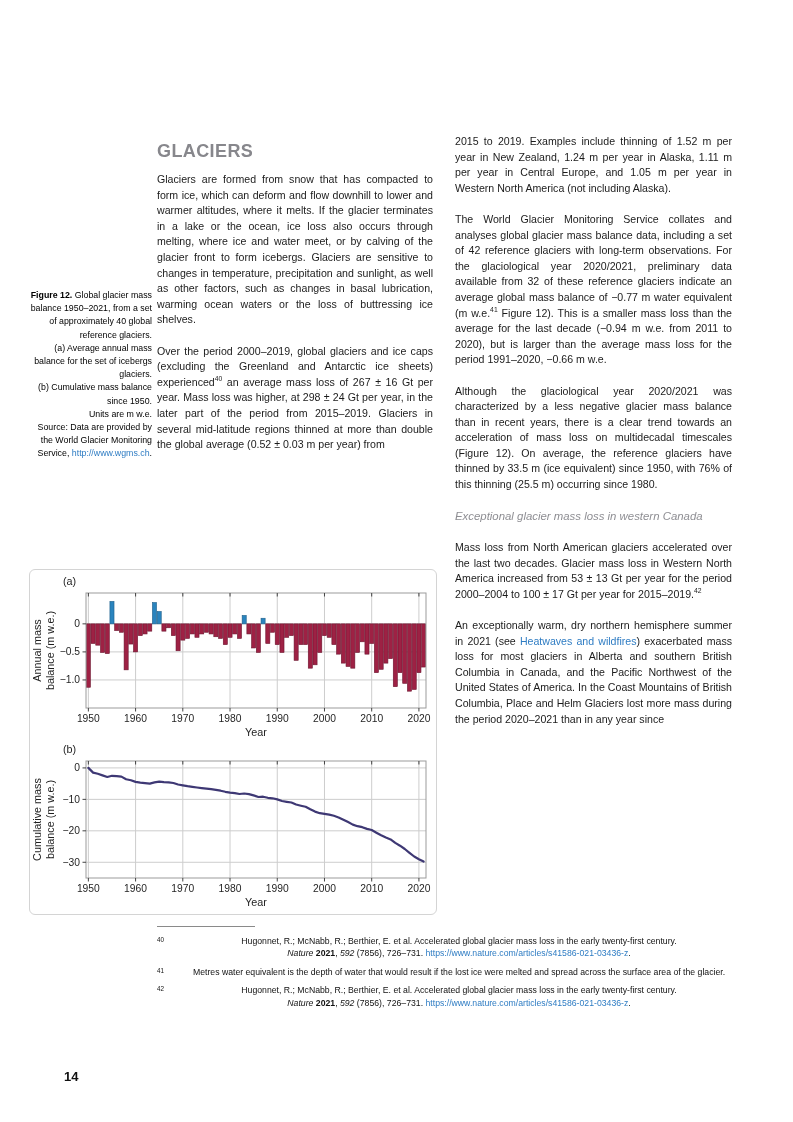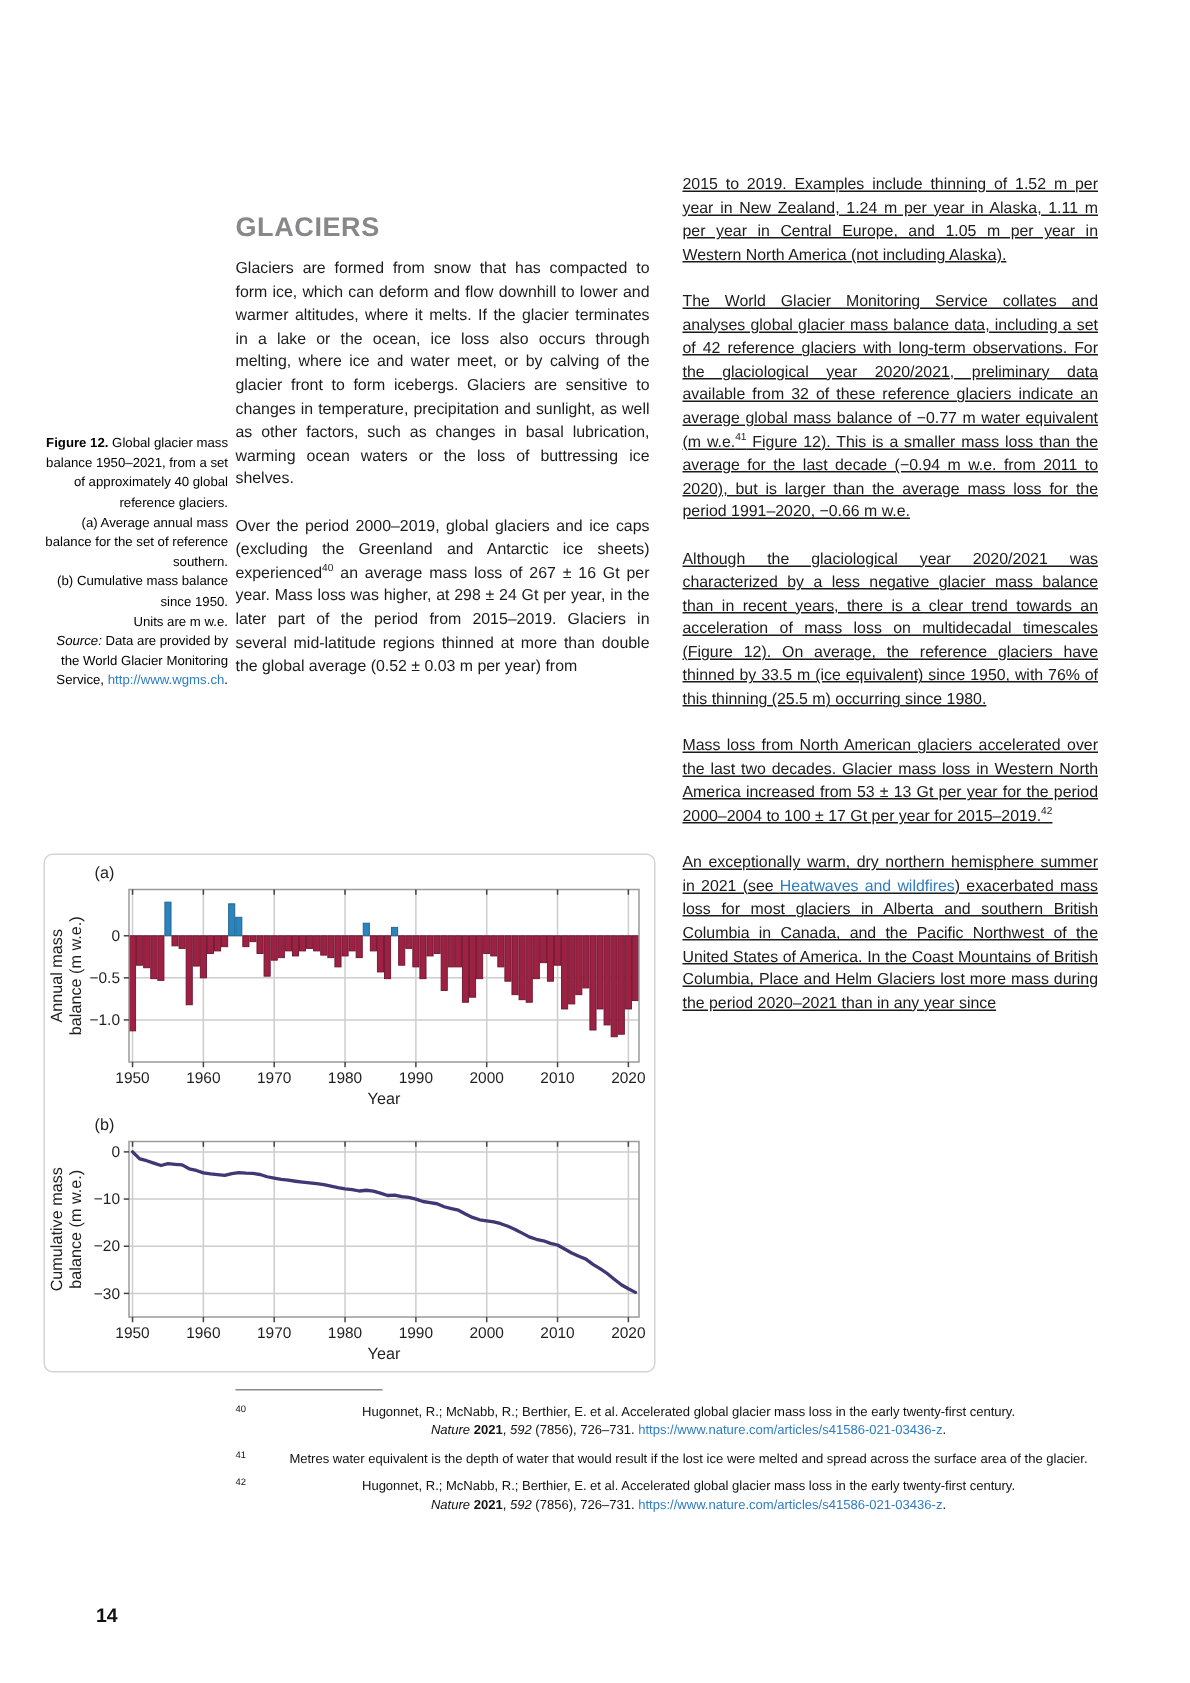--- a/index.html
+++ b/index.html
@@ -5,31 +5,31 @@
   html,body{margin:0;padding:0;background:#ffffff;}
   body{width:793px;height:1122px;font-family:"Liberation Sans",sans-serif;}
   .page{position:relative;width:793px;height:1122px;background:#ffffff;overflow:hidden;}
 
   .heading{position:absolute;left:157px;top:141px;margin:0;font-size:18px;font-weight:bold;
            letter-spacing:.4px;color:#87878c;}
 
   .col{position:absolute;font-size:10.6px;line-height:15.6px;color:#1b1b1b;text-align:justify;}
   .col p{margin:0 0 15.6px 0;}
   .col1{left:157px;top:172px;width:276px;}
-  .col2{left:455px;top:116px;width:277px;text-decoration:underline;}
+  .col2{left:455px;top:134px;width:277px;}
 
   .subheading{margin:16px 0 16px 0;font-size:11.4px;font-weight:normal;font-style:italic;
               color:#8e8e93;line-height:15.4px;text-align:left;}
 
   sup.sup{font-size:6.8px;vertical-align:super;line-height:0;}
 
   .margin-caption{position:absolute;left:28px;top:289px;width:124px;font-size:8.8px;
                   line-height:13.2px;color:#000;text-align:right;}
   .cap-bold{font-weight:bold;}
-  .cap-italic{font-style:italic;}
+  .cap-italic{}
 
   .link{color:#2e7cc3;text-decoration:none;cursor:pointer;}
 
   .figure-box{position:absolute;left:29px;top:569px;width:408px;height:346px;box-sizing:border-box;
               border:1px solid #d4d4d4;border-radius:6px;background:#fff;}
   #fig-svg{display:block;}
   #fig-svg text{fill:#1f1f1f;}
 
   .fn-rule{position:absolute;left:157px;top:926px;width:98px;border-top:1.4px solid #8a8a8a;}
   .footnotes{position:absolute;left:157px;top:935px;width:590px;font-size:8.7px;line-height:12.4px;color:#111;text-align:center;}
@@ -42,36 +42,37 @@
 </style>
 </head>
 <body>
 
 <div class="page">
 
   <h2 class="heading">GLACIERS</h2>
 
   <div class="margin-caption">
     <div><span class="cap-bold">Figure 12.</span><span> Global glacier mass balance 1950–2021, from a set of approximately 40 global reference glaciers.</span></div>
-    <div>(a) Average annual mass balance for the set of reference southern.</div>
+    <div>(a) Average annual mass balance for the set of icebergs glaciers.</div>
     <div>(b) Cumulative mass balance since 1950.</div>
     <div>Units are m w.e.</div>
     <div><span class="cap-italic">Source:</span><span> Data are provided by the World Glacier Monitoring Service,</span>
       <a class="link">http://www.wgms.ch</a><span>.</span></div>
   </div>
 
   <div class="col col1">
     <p>Glaciers are formed from snow that has compacted to form ice, which can deform and flow downhill to lower and warmer altitudes, where it melts. If the glacier terminates in a lake or the ocean, ice loss also occurs through melting, where ice and water meet, or by calving of the glacier front to form icebergs. Glaciers are sensitive to changes in temperature, precipitation and sunlight, as well as other factors, such as changes in basal lubrication, warming ocean waters or the loss of buttressing ice shelves.</p>
     <p><span>Over the period 2000–2019, global glaciers and ice caps (excluding the Greenland and Antarctic ice sheets) experienced</span><sup class="sup">40</sup><span> an average mass loss of 267 ± 16 Gt per year. Mass loss was higher, at 298 ± 24 Gt per year, in the later part of the period from 2015–2019. Glaciers in several mid-latitude regions thinned at more than double the global average (0.52 ± 0.03 m per year) from</span></p>
   </div>
 
   <div class="col col2">
     <p>2015 to 2019. Examples include thinning of 1.52 m per year in New Zealand, 1.24 m per year in Alaska, 1.11 m per year in Central Europe, and 1.05 m per year in Western North America (not including Alaska).</p>
     <p><span>The World Glacier Monitoring Service collates and analyses global glacier mass balance data, including a set of 42 reference glaciers with long-term observations. For the glaciological year 2020/2021, preliminary data available from 32 of these reference glaciers indicate an average global mass balance of −0.77 m water equivalent (m w.e.</span><sup class="sup">41</sup><span> Figure 12). This is a smaller mass loss than the average for the last decade (−0.94 m w.e. from 2011 to 2020), but is larger than the average mass loss for the period 1991–2020, −0.66 m w.e.</span></p>
     <p>Although the glaciological year 2020/2021 was characterized by a less negative glacier mass balance than in recent years, there is a clear trend towards an acceleration of mass loss on multidecadal timescales (Figure 12). On average, the reference glaciers have thinned by 33.5 m (ice equivalent) since 1950, with 76% of this thinning (25.5 m) occurring since 1980.</p>
+    <h3 class="subheading">Exceptional glacier mass loss in western Canada</h3>
     <p><span>Mass loss from North American glaciers accelerated over the last two decades. Glacier mass loss in Western North America increased from 53 ± 13 Gt per year for the period 2000–2004 to 100 ± 17 Gt per year for 2015–2019.</span><sup class="sup">42</sup></p>
     <p><span>An exceptionally warm, dry northern hemisphere summer in 2021 (see </span><a class="link">Heatwaves and wildfires</a><span>) exacerbated mass loss for most glaciers in Alberta and southern British Columbia in Canada, and the Pacific Northwest of the United States of America. In the Coast Mountains of British Columbia, Place and Helm Glaciers lost more mass during the period 2020–2021 than in any year since</span></p>
   </div>
 
   <div class="figure-box">
     <svg id="fig-svg" width="406" height="344" viewBox="0 0 406 344">
         <line x1="58.361111111111114" y1="23" x2="58.361111111111114" y2="138" stroke="#cdcdcd" stroke-width="1"></line>
         <line x1="105.58333333333334" y1="23" x2="105.58333333333334" y2="138" stroke="#cdcdcd" stroke-width="1"></line>
         <line x1="152.80555555555554" y1="23" x2="152.80555555555554" y2="138" stroke="#cdcdcd" stroke-width="1"></line>
         <line x1="200.02777777777777" y1="23" x2="200.02777777777777" y2="138" stroke="#cdcdcd" stroke-width="1"></line>

